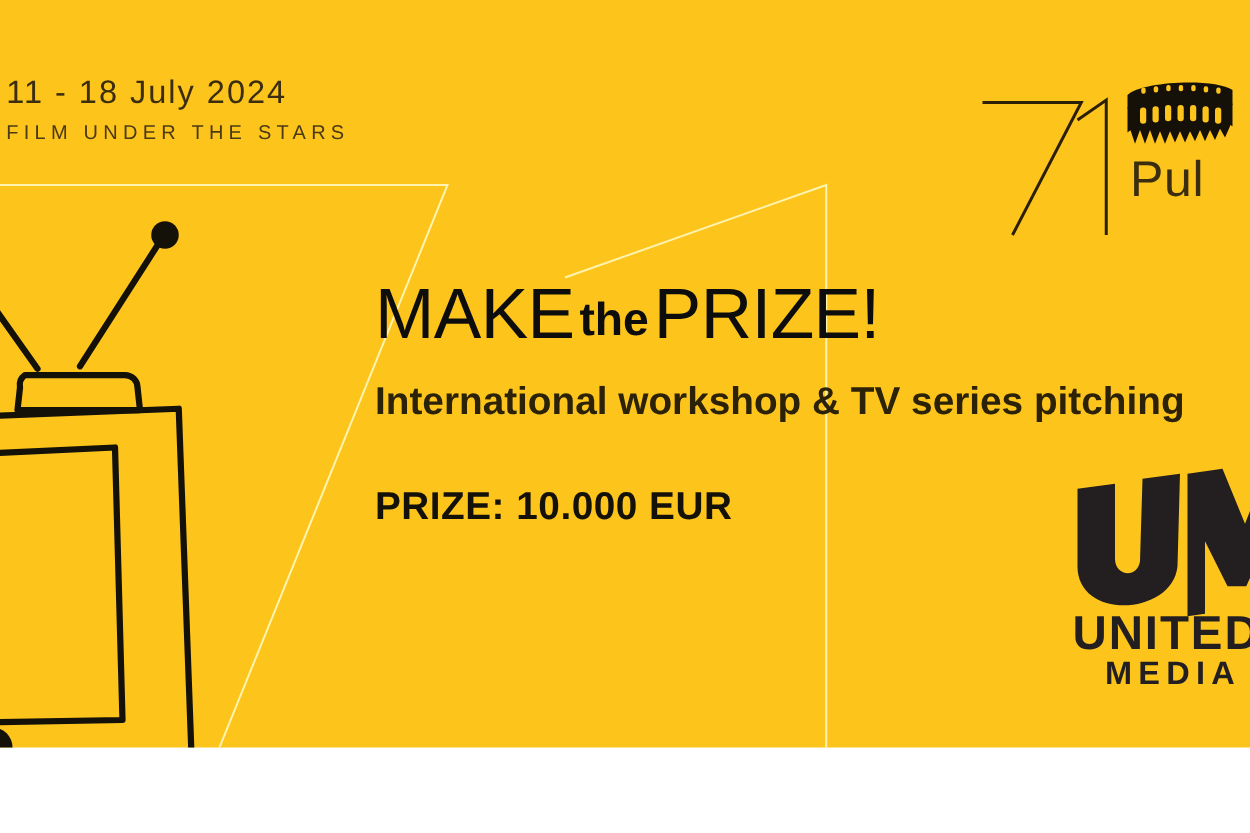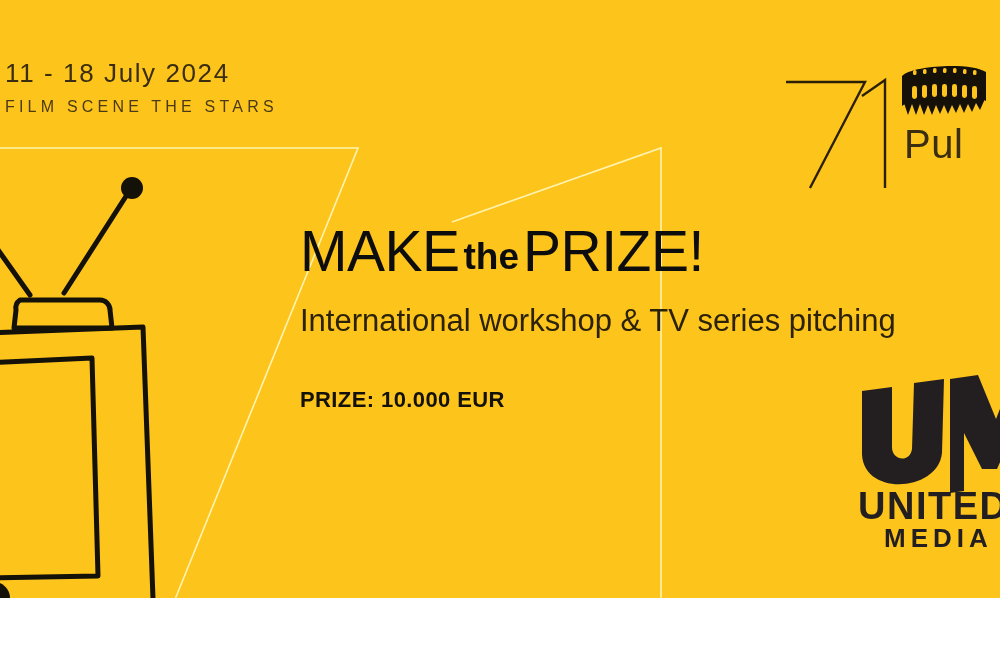--- a/index.html
+++ b/index.html
@@ -88,28 +88,28 @@
     letter-spacing:0px;
     position:relative;
     top:-2px;
     padding:0 4px;
     text-align:center;
   }
   #subtitle {
     position:absolute;
     left:300px; top:303px;
     font-size:31px;
-    font-weight:400;
+    font-weight:700;
     color:#2b2208;
     white-space:nowrap;
   }
   #prize {
     position:absolute;
     left:300px; top:387px;
-    font-size:22px;
+    font-size:31px;
     font-weight:bold;
     letter-spacing:0.4px;
     color:#131108;
     white-space:nowrap;
   }
 
   
   #united-media-logo {
     position:absolute;
     right:-44px; bottom:50px;
@@ -123,21 +123,21 @@
 
   <svg id="deco-lines" viewBox="0 0 1000 666" fill="none">
 
     <path d="M -20 148 L 358 148 L 148 666" stroke="#FFF3B0" stroke-width="1.6" fill="none"></path>
 
     <path d="M 452 222 L 661 148 L 661 666" stroke="#FFF3B0" stroke-width="1.6" fill="none"></path>
   </svg>
 
   <div id="date-block">
     <div id="festival-dates">11 - 18 July 2024</div>
-    <div id="festival-tagline">FILM SCENE  THE  STARS</div>
+    <div id="festival-tagline">FILM UNDER  THE  STARS</div>
   </div>
 
   <div id="festival-logo">
 
     <svg id="logo-number-svg" width="150" height="135" viewBox="0 0 150 135" fill="none">
 
       <path d="M 6 28 L 85 28 L 30 134" stroke="#2b2005" stroke-width="2.4" fill="none"></path>
 
       <path d="M 82 42 L 105 26 L 105 134" stroke="#2b2005" stroke-width="2.4" fill="none"></path>
     </svg>

